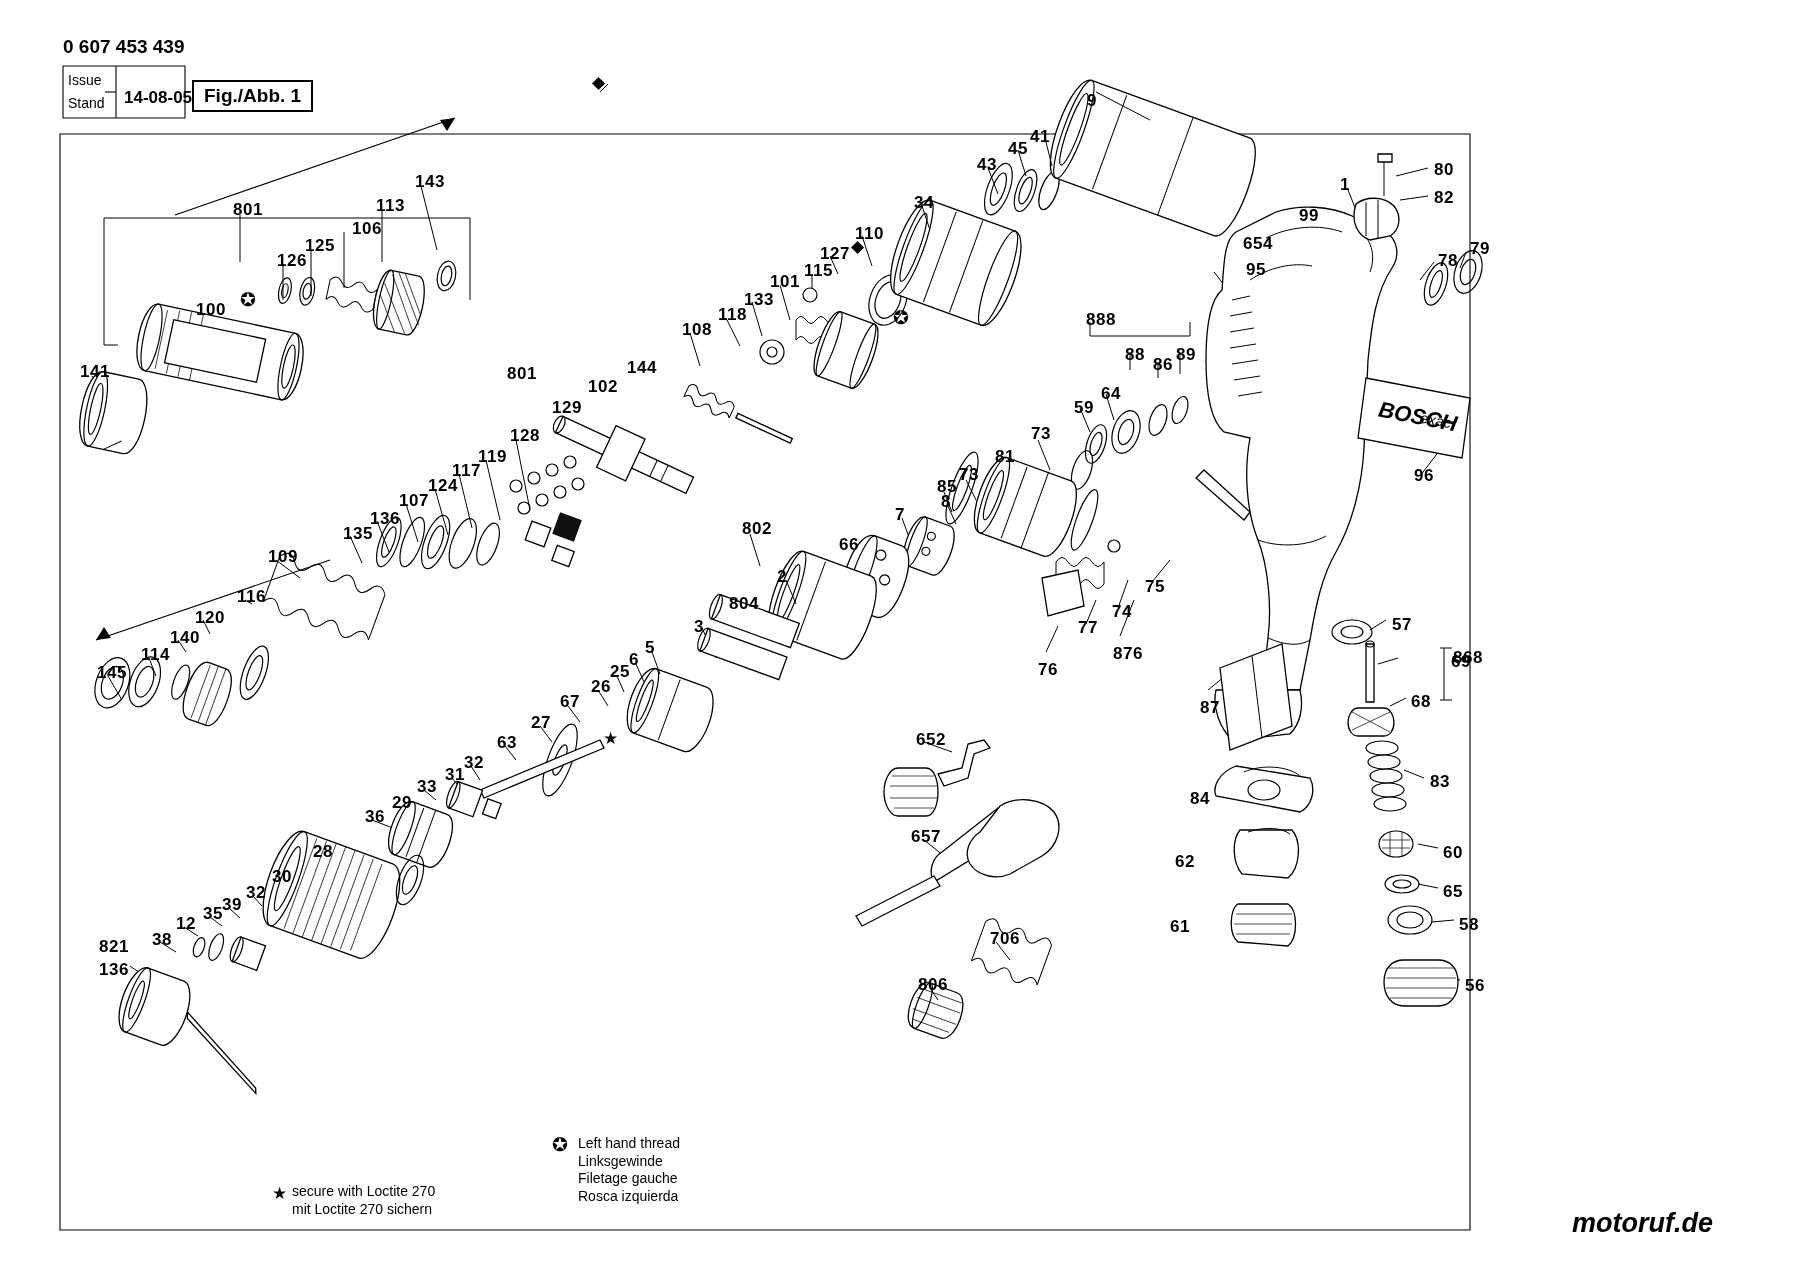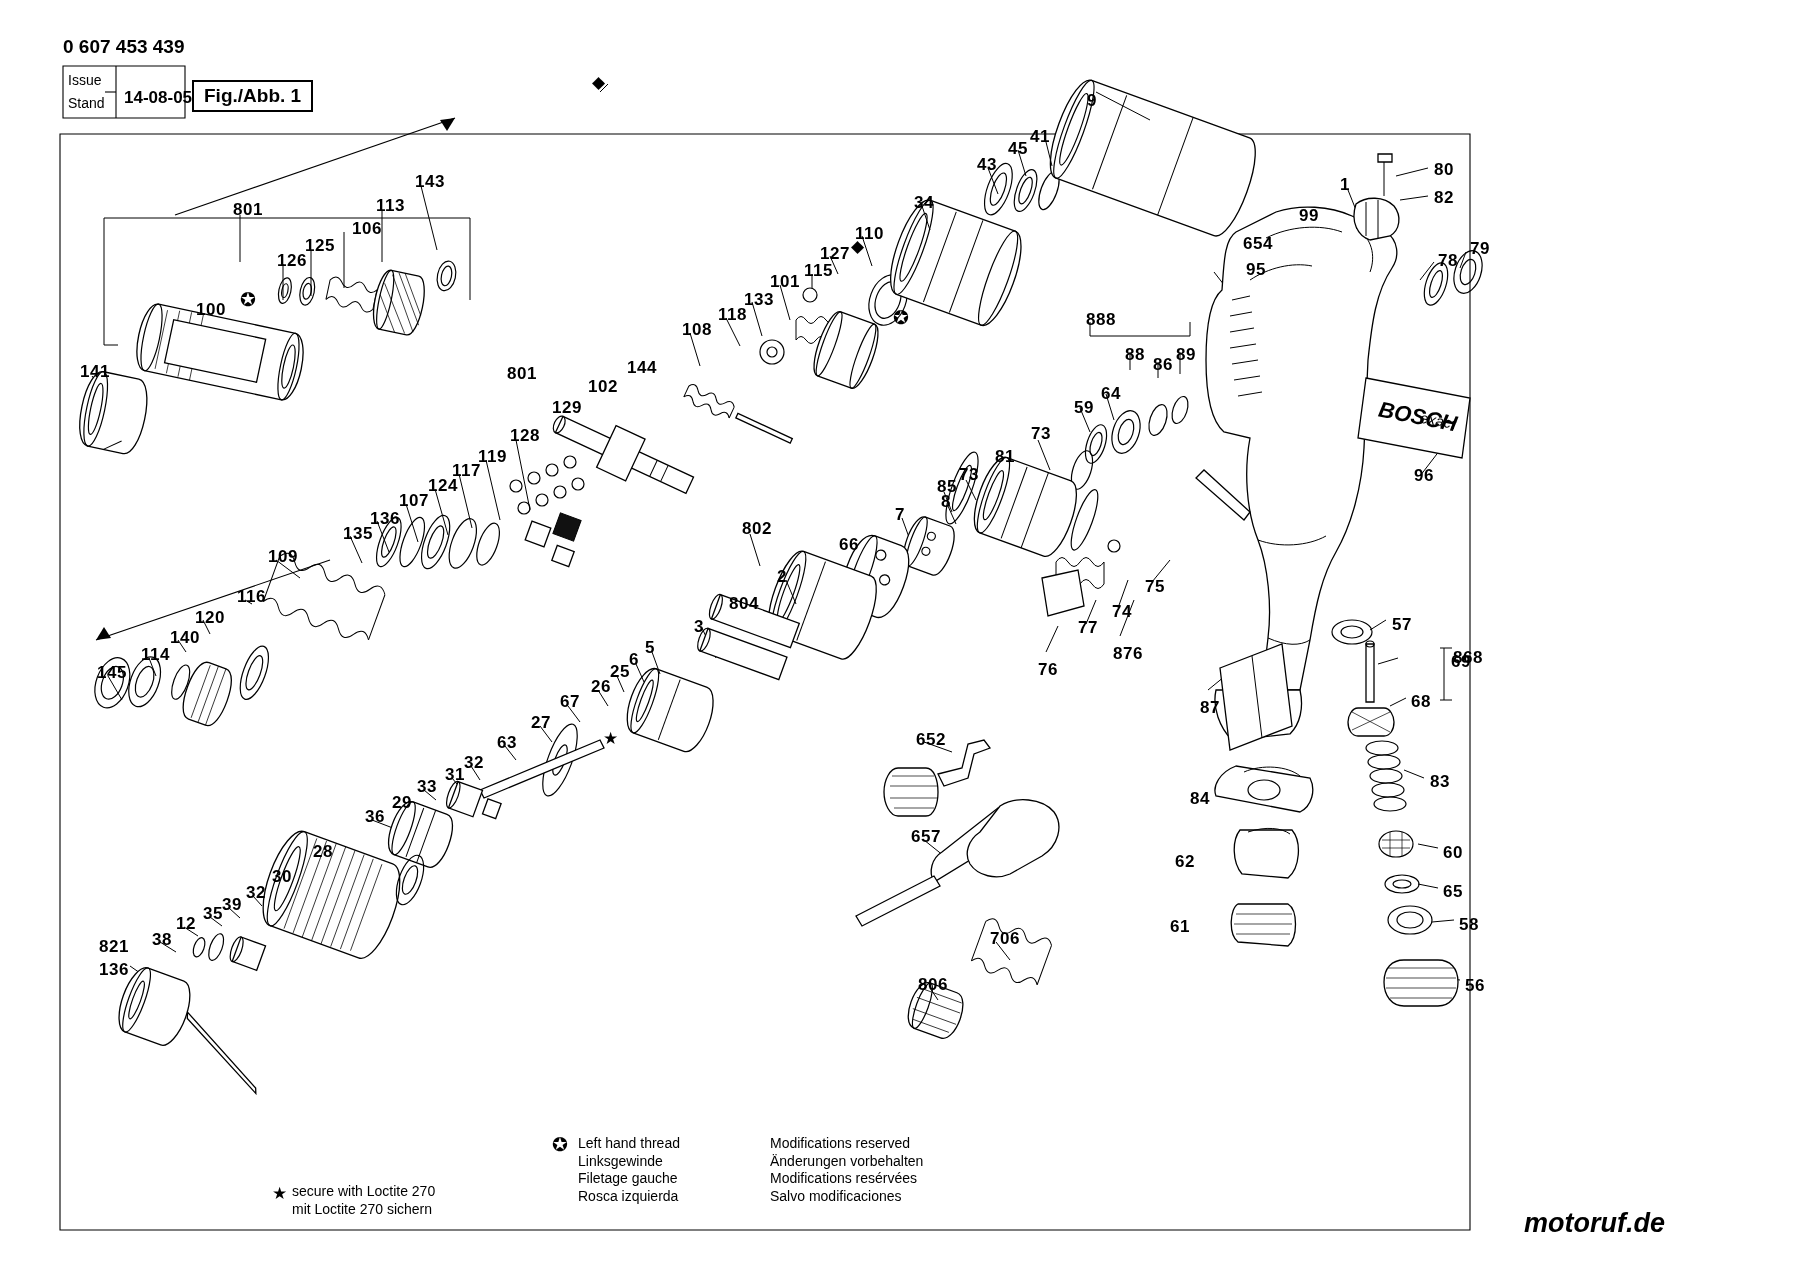--- a/index.html
+++ b/index.html
@@ -495,31 +495,25 @@
   </div>
 
   <div class="star" style="left:552px;top:1135px;font-size:19px;">✪</div>
   <div class="small" style="left:578px;top:1135px;">
     <div>Left hand thread</div>
     <div>Linksgewinde</div>
     <div>Filetage gauche</div>
     <div>Rosca izquierda</div>
   </div>
 
-  <div class="small" style="left:770px;top:1135px;">
-    <div>Modifications reserved</div>
-    <div>Änderungen vorbehalten</div>
-    <div>Modifications resérvées</div>
-    <div>Salvo modificaciones</div>
-  </div>
 
   <div style="position:absolute;left:1378px;top:404px;font-size:22px;font-weight:bold;font-style:italic;transform:rotate(11deg);">BOSCH</div>
   <div style="position:absolute;left:1420px;top:412px;font-size:15px;font-style:italic;transform:rotate(11deg);">exact</div>
 
-  <div class="wm" style="left:1524px;top:1208px;">
+  <div class="wm" style="left:1572px;top:1208px;">
     <span class="wmk">motoruf</span><span class="wmk2">.de</span>
   </div>
 
   <div id="callouts">
       <div class="num" style="left: 233px; top: 200px;">801</div>
       <div class="num" style="left: 415px; top: 172px;">143</div>
       <div class="num" style="left: 376px; top: 196px;">113</div>
       <div class="num" style="left: 352px; top: 219px;">106</div>
       <div class="num" style="left: 305px; top: 236px;">125</div>
       <div class="num" style="left: 277px; top: 251px;">126</div>

